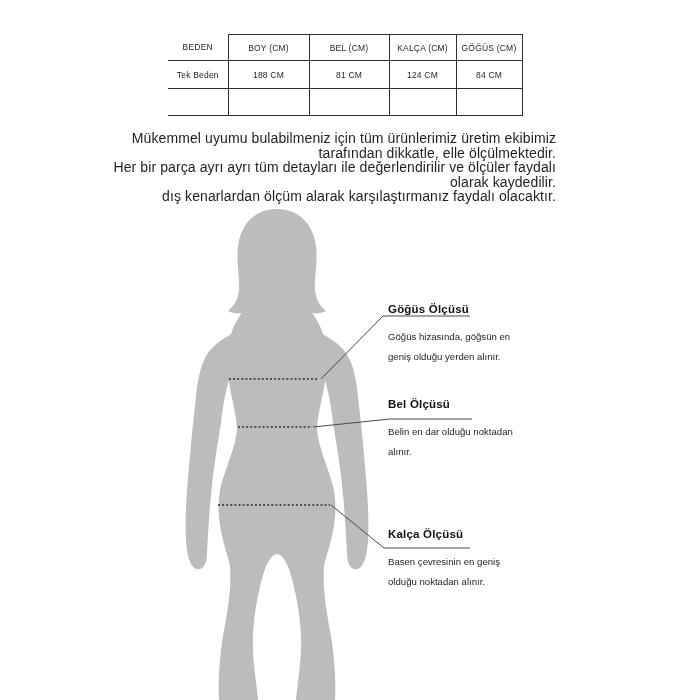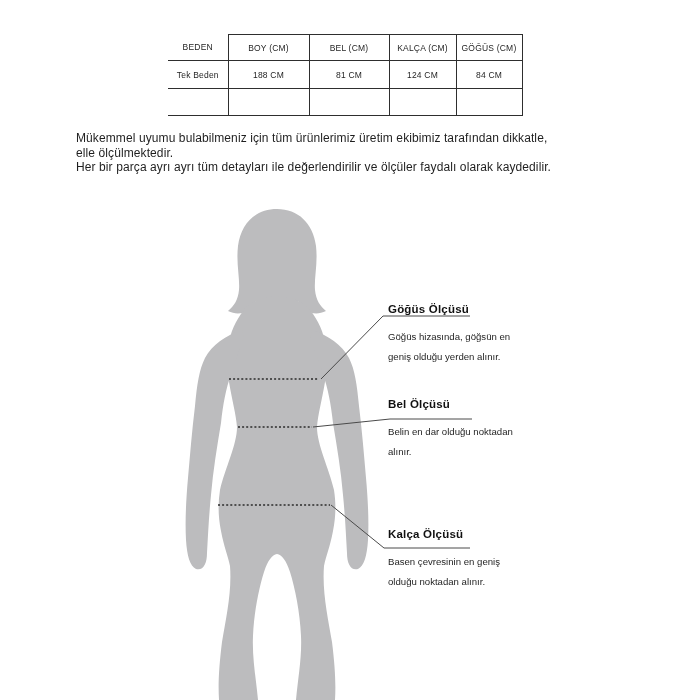--- a/index.html
+++ b/index.html
@@ -21,21 +21,21 @@
   }
   .size-table thead th{height:25px;}
   .size-table tbody tr.data-row td{height:27px;margin-top:24px;}
   .size-table tbody tr.empty-row td{height:26px;}
   .size-table th:first-child,.size-table td:first-child{border-left:none;}
   .size-table thead th:first-child{border-top:none;}
   .col-beden{width:60px}.col-boy{width:81px}.col-bel{width:80px}.col-kalca{width:67px}.col-gogus{width:66px}
   
   .intro{
     position:absolute;top:131px;right:144px;width:480px;
-    font-size:12px;line-height:14.6px;
+    text-align:right;font-size:14px;line-height:14.6px;
     letter-spacing:.1px;color:#1f1f1f;
   }
   
   .figure{position:absolute;left:0;top:0;width:700px;height:700px;}
   
   .mlabel{position:absolute;left:388px;width:150px;}
   .mlabel-chest{top:303px;}
   .mlabel-waist{top:398px;}
   .mlabel-hip{top:528px;}
   .mlabel .mtitle{
@@ -82,20 +82,21 @@
         <td></td>
         <td></td>
         <td></td>
       </tr>
     </tbody>
   </table>
 
   <div class="intro">
     <div>Mükemmel uyumu bulabilmeniz için tüm ürünlerimiz üretim ekibimiz tarafından dikkatle, elle ölçülmektedir.</div>
     <div>Her bir parça ayrı ayrı tüm detayları ile değerlendirilir ve ölçüler faydalı olarak kaydedilir.</div>
+    <div>dış kenarlardan ölçüm alarak karşılaştırmanız faydalı olacaktır.</div>
   </div>
 
   <svg class="figure" viewBox="0 0 700 700" aria-hidden="true">
 
     <path fill="#bcbcbe" d="M277,209 C256,209 241,223 238,246 C236,264 240,278 239,290 C238,300 234,306 228,311
          C240,317 252,311 256,301 C262,311 270,315 277,315 C284,315 292,311 298,301
          C302,311 314,317 326,311 C320,306 316,300 315,290 C314,278 318,264 316,246
          C313,223 298,209 277,209 Z"></path>
 
     <path fill="#bcbcbe" d="M277,296 C262,297 250,302 244,310 C236,320 230,332 228,348 C227,362 227,372 229,382

